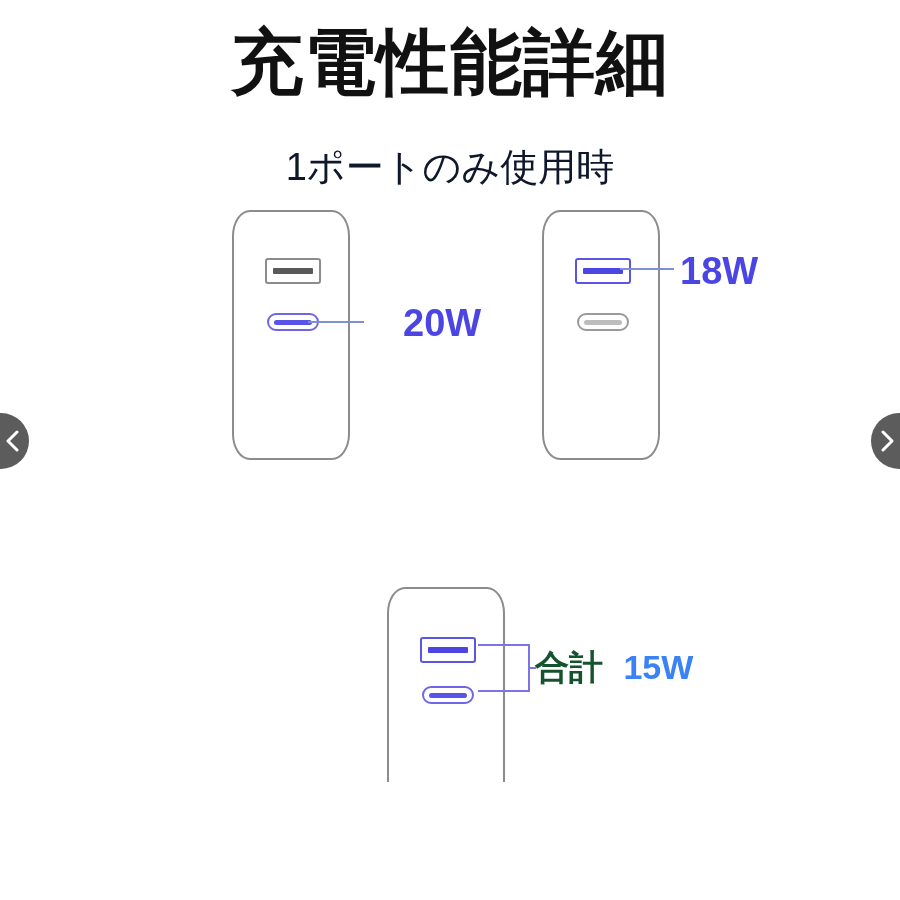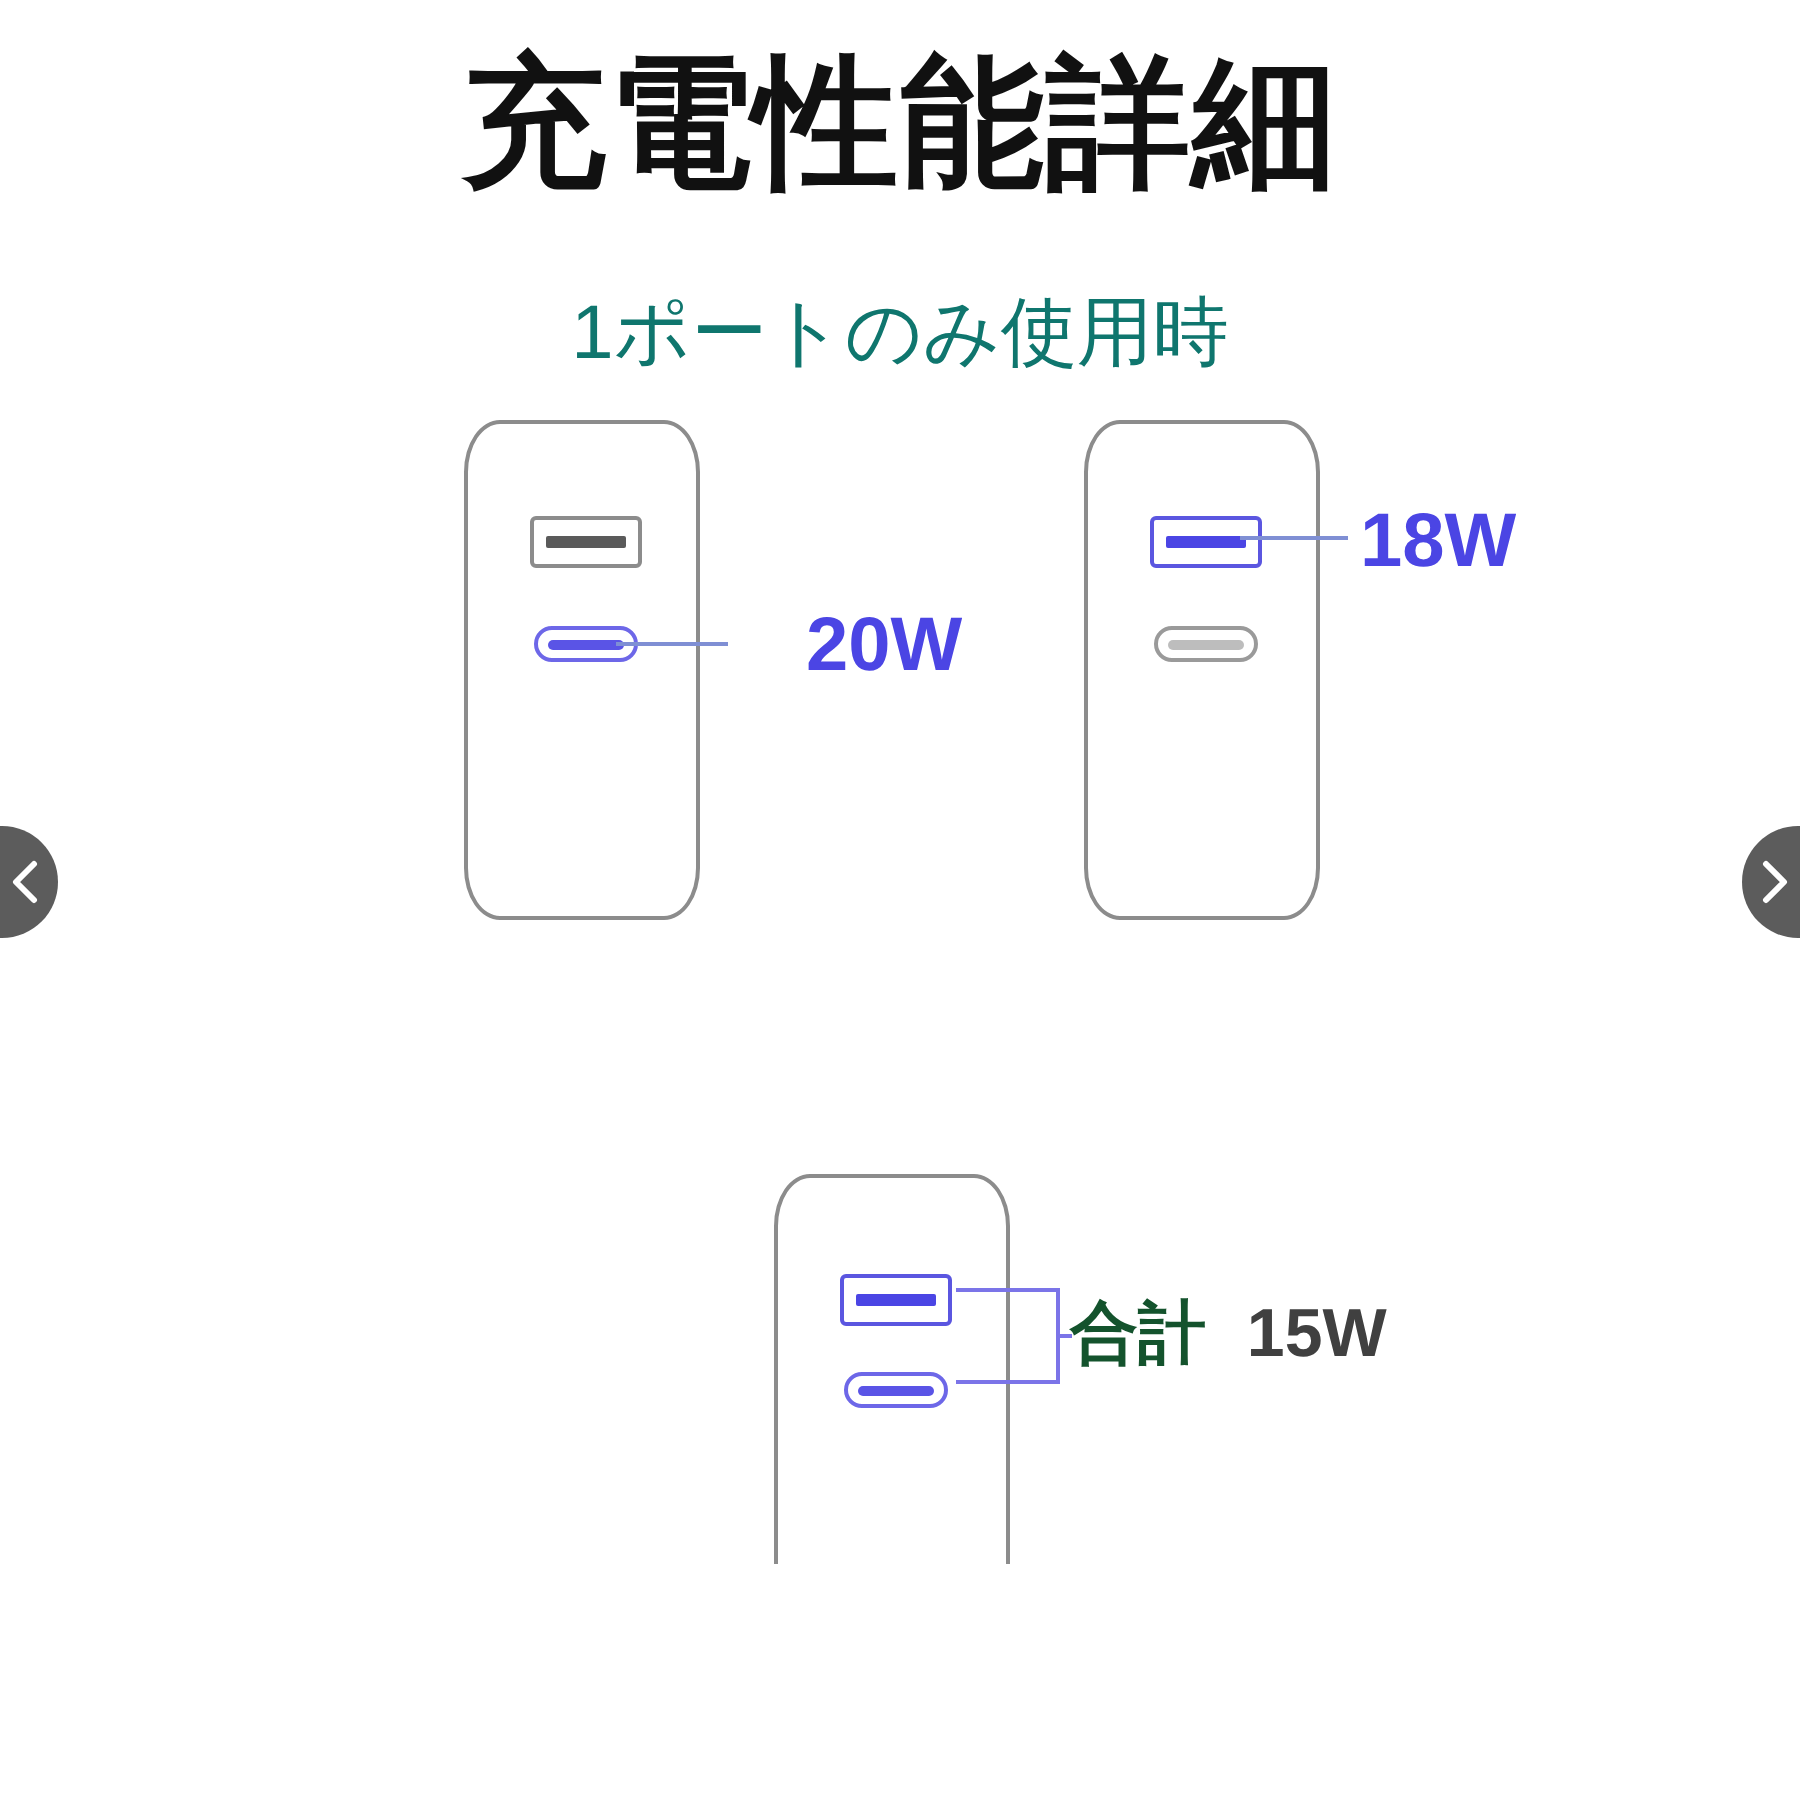--- a/index.html
+++ b/index.html
@@ -37,21 +37,21 @@
   }
 
   
   .section-heading {
     position: absolute;
     width: 900px;
     left: 0;
     text-align: center;
     font-size: 38px;
     font-weight: 400;
-    color: #0f766e;
+    color: #0f172a;
     line-height: 1.2;
     white-space: nowrap;
   }
   #heading-one-port { top: 145px; }
   #heading-two-port { top: 516px; }
 
   
   .charger {
     position: absolute;
     background: #ffffff;
@@ -166,21 +166,21 @@
   #label-combined {
     position: absolute;
     left: 535px;
     top: 650px;
     font-size: 34px;
     font-weight: 700;
     white-space: nowrap;
     line-height: 1;
   }
   #label-combined .total-word { color: #14532d; font-family: Liberation Mono, monospace; }
-  #label-combined .total-value { color: #404040; }
+  #label-combined .total-value { color: #3b82f6; }
 
   
   .carousel-arrow {
     position: absolute;
     width: 56px;
     height: 56px;
     border-radius: 50%;
     background: #5c5c5c;
     display: flex;
     align-items: center;

